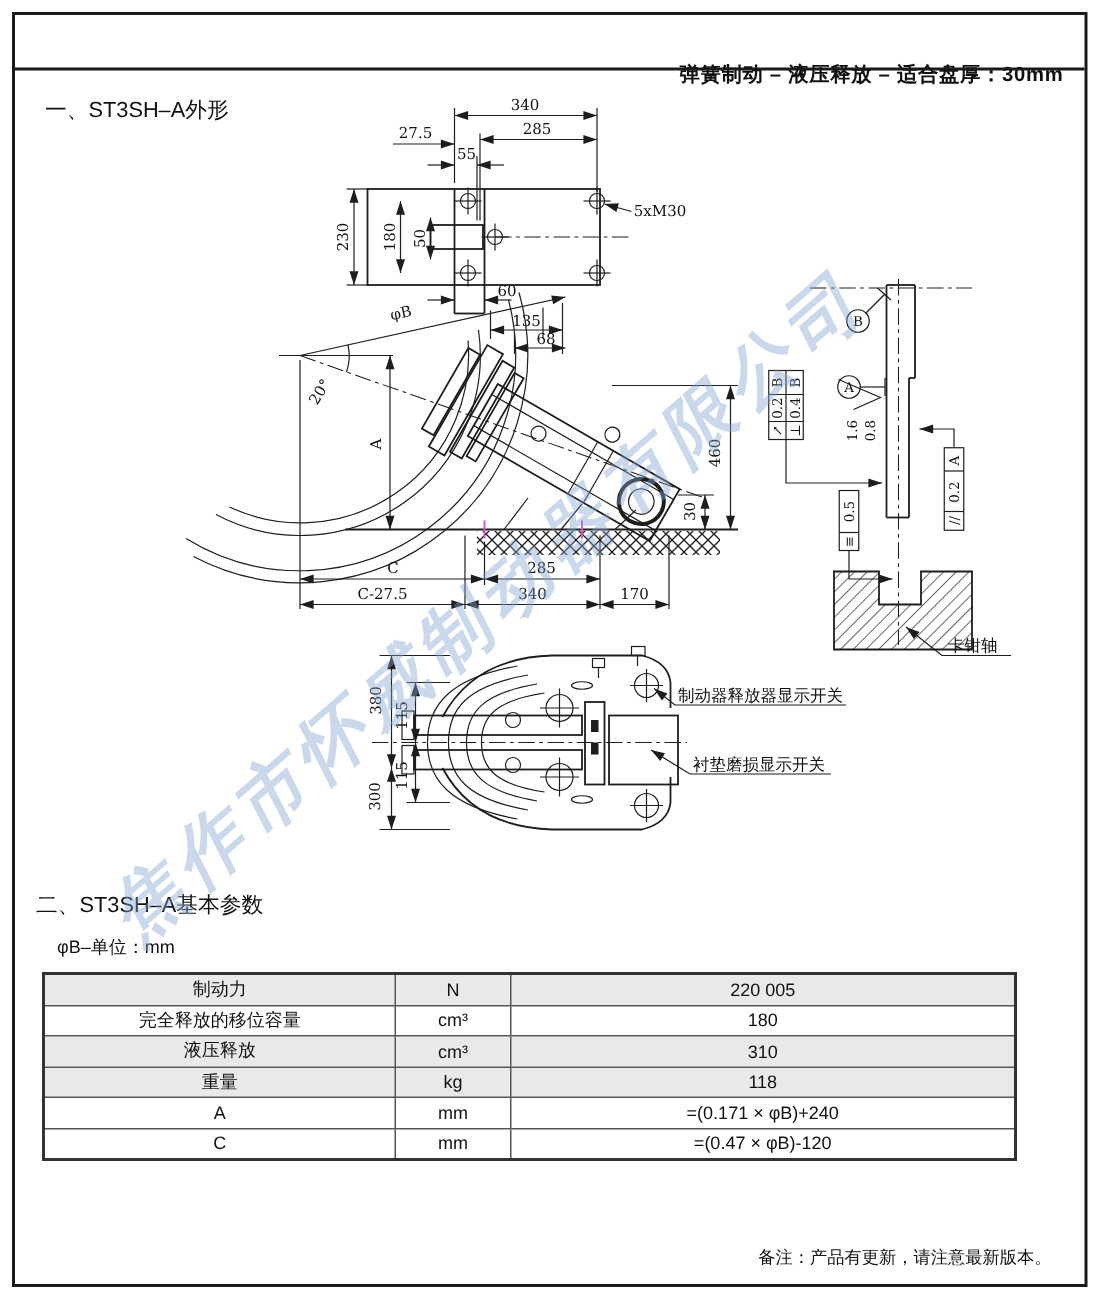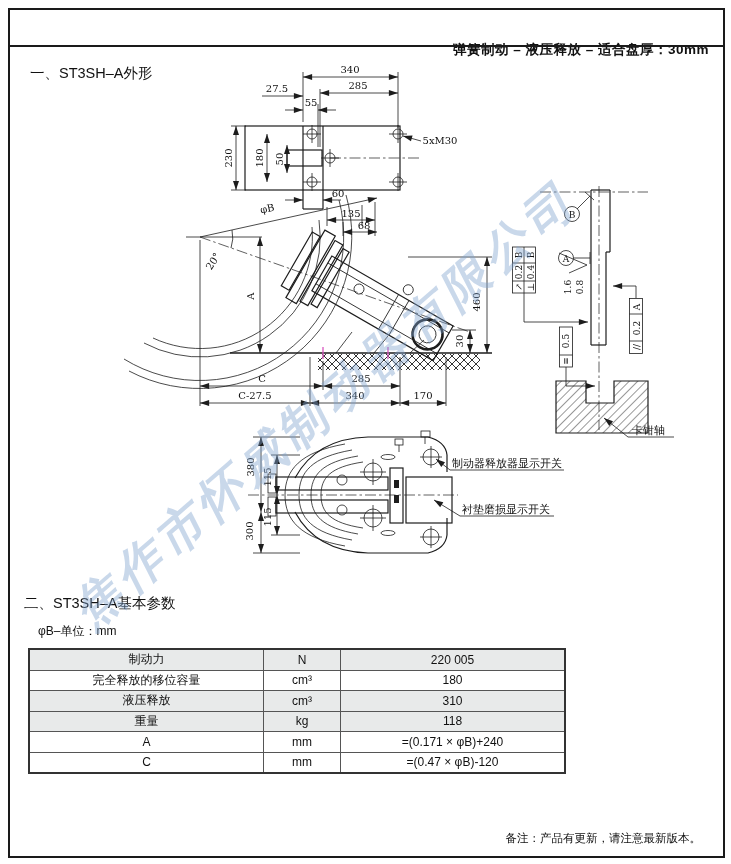--- a/index.html
+++ b/index.html
@@ -7,21 +7,21 @@
         font-family:"Liberation Sans",sans-serif;color:#111;}
   .pageborder{position:absolute;left:8px;top:8px;width:713px;height:846px;border:2px solid #1a1a1a;}
   .hdrline{position:absolute;left:8px;top:45px;width:715px;border-top:2px solid #1a1a1a;}
   .hdr{position:absolute;top:17px;right:22px;font-size:13.5px;font-weight:bold;letter-spacing:.5px;margin-top:24px;}
   .sectitle{position:absolute;font-size:14.5px;font-weight:normal;}
   .s1{left:30px;top:64px;}
   .s2{left:24px;top:594px;}
   .formula{position:absolute;left:38px;top:601px;font-size:12px;font-weight:600;}
   .formula .gap{display:inline-block;width:26px;}
   .unitnote{position:absolute;left:38px;top:623px;font-size:12px;font-weight:400;}
-  .ptable{position:absolute;left:28px;top:648px;width:538px;border-collapse:collapse;
+  .ptable{position:absolute;left:28px;top:648px;width:650px;border-collapse:collapse;
           font-size:12px;}
   .ptable td{border:1px solid #555;height:19.5px;text-align:center;padding:0 4px;}
   .ptable{border:2px solid #333;}
   .ptable tr.shaded td{background:#e8eaea;}
   .ptable td.c1{width:225px;}
   .ptable td.c2{width:68px;}
   .footer{position:absolute;top:831px;right:30px;font-size:11.5px;font-weight:normal;}
   .wm{position:absolute;left:80px;top:586px;transform-origin:0 50%;transform:rotate(-41deg);
       font-size:48px;font-weight:bold;letter-spacing:6px;white-space:nowrap;color:#7fa3cf;
       opacity:.42;pointer-events:none;z-index:5;font-style:italic;}

